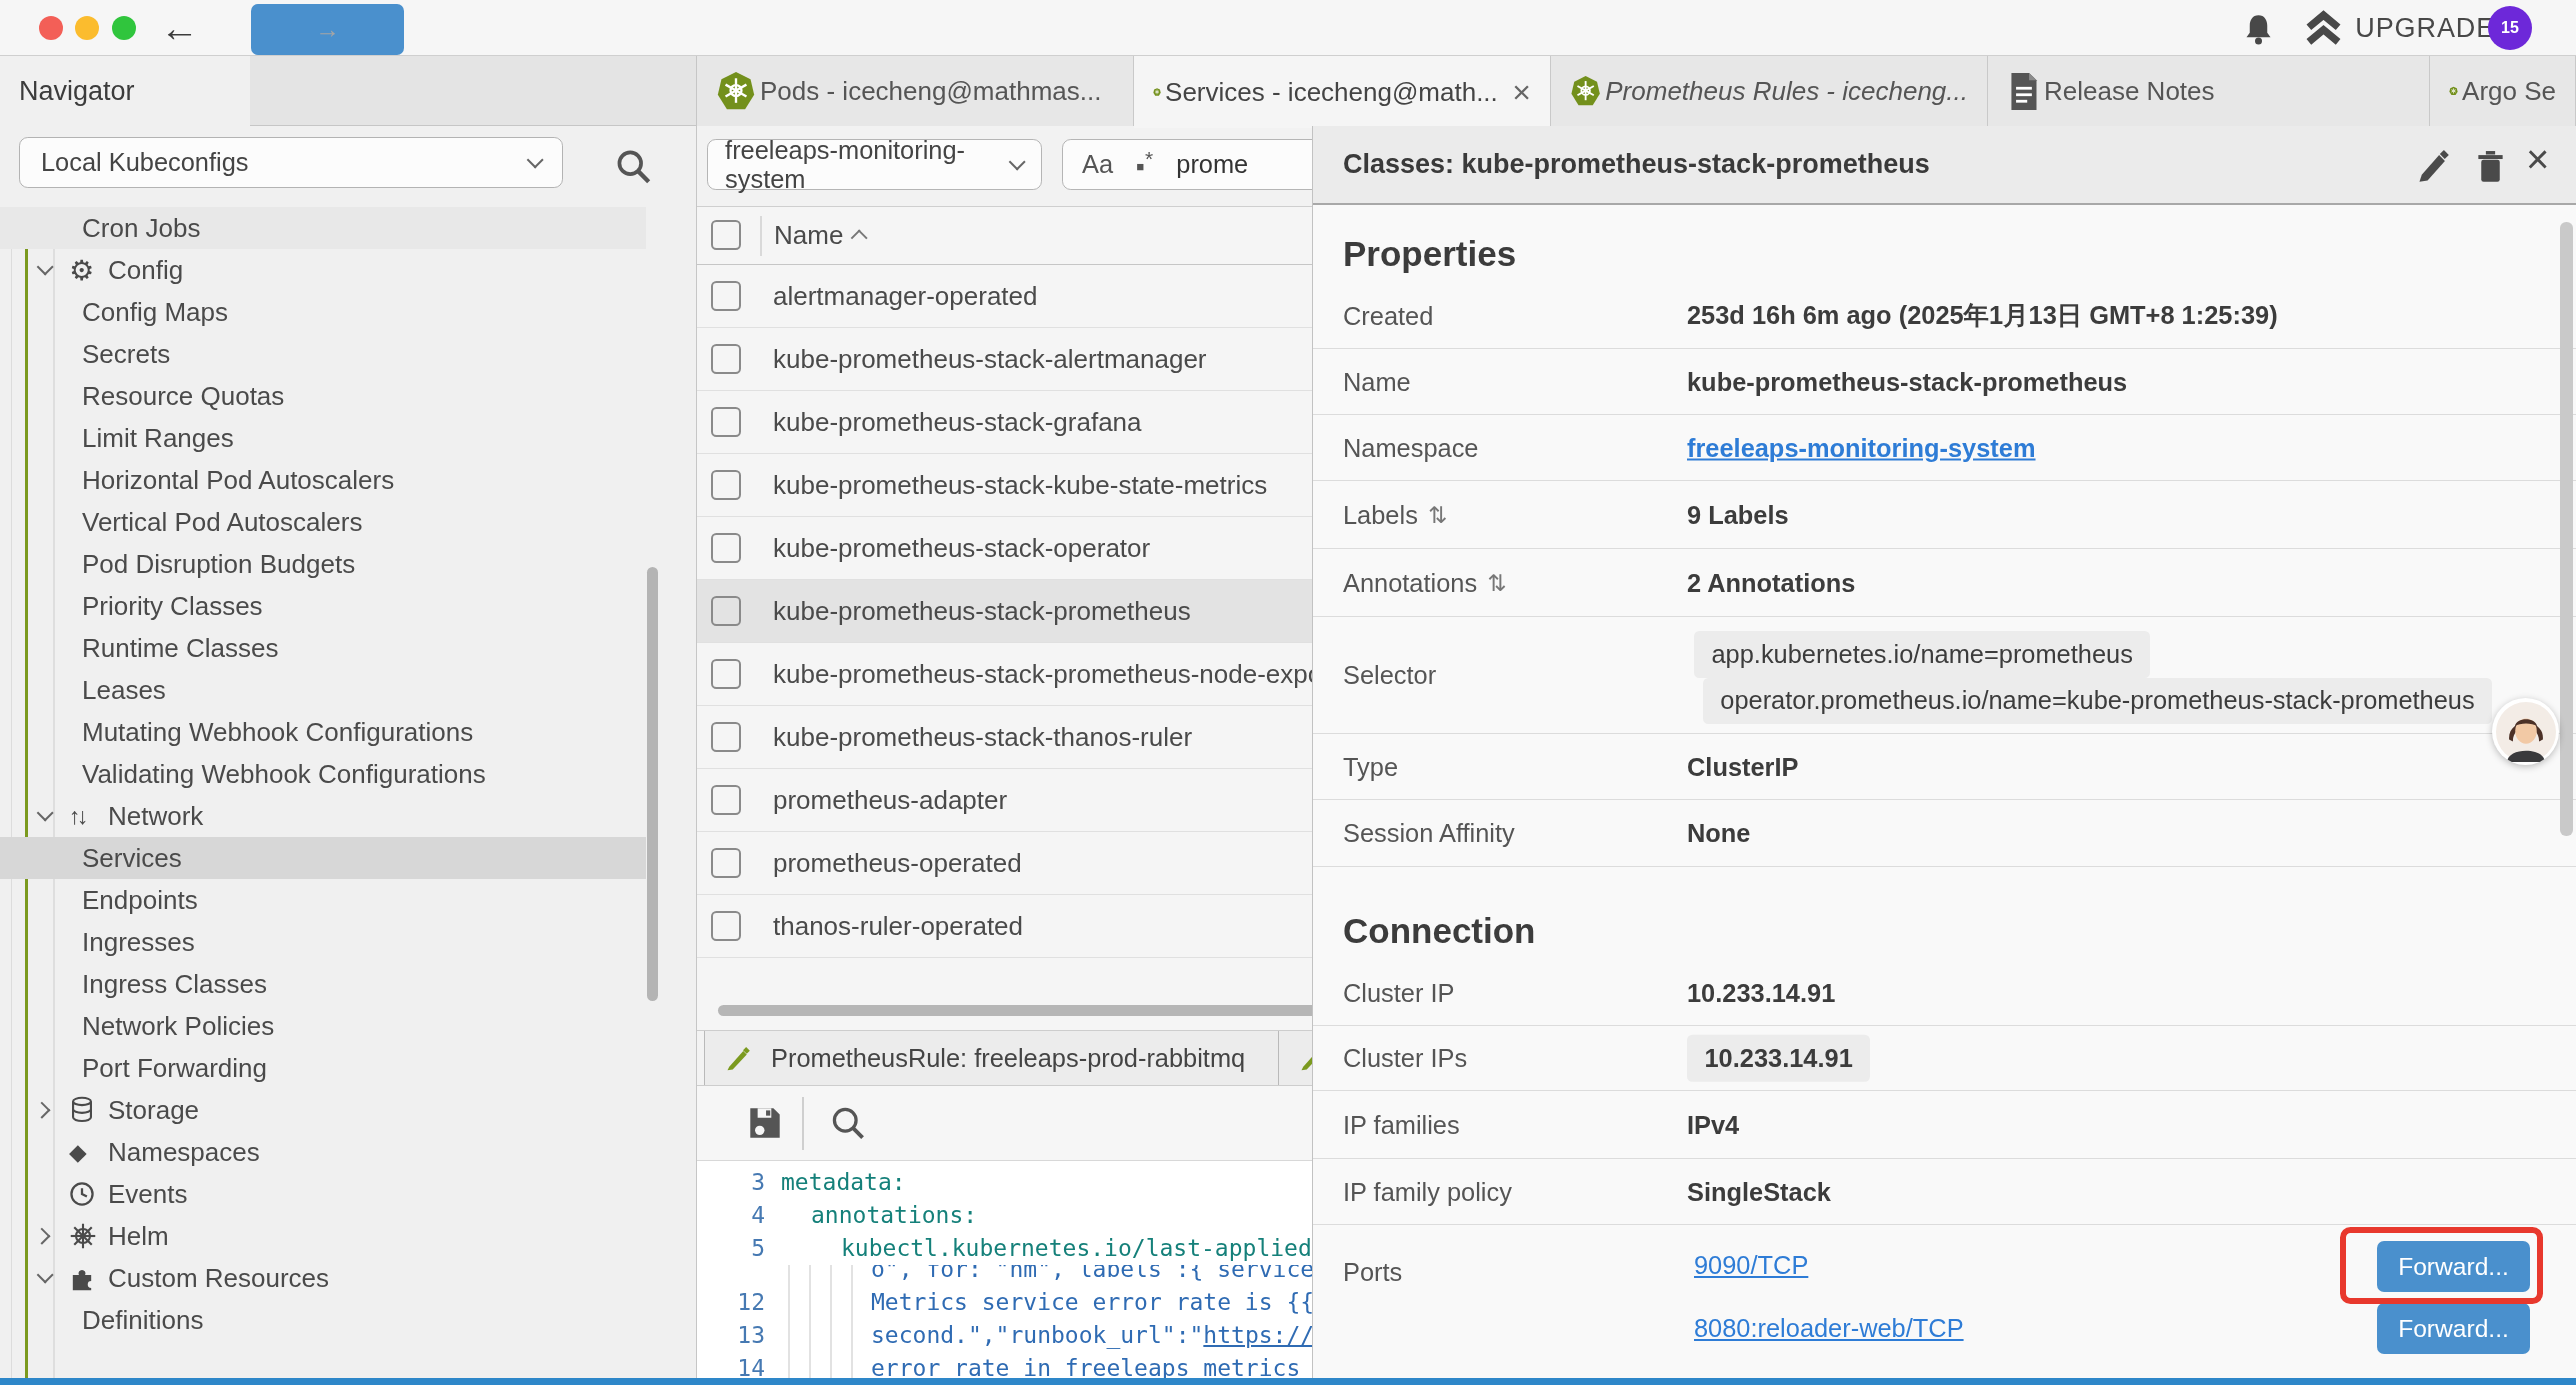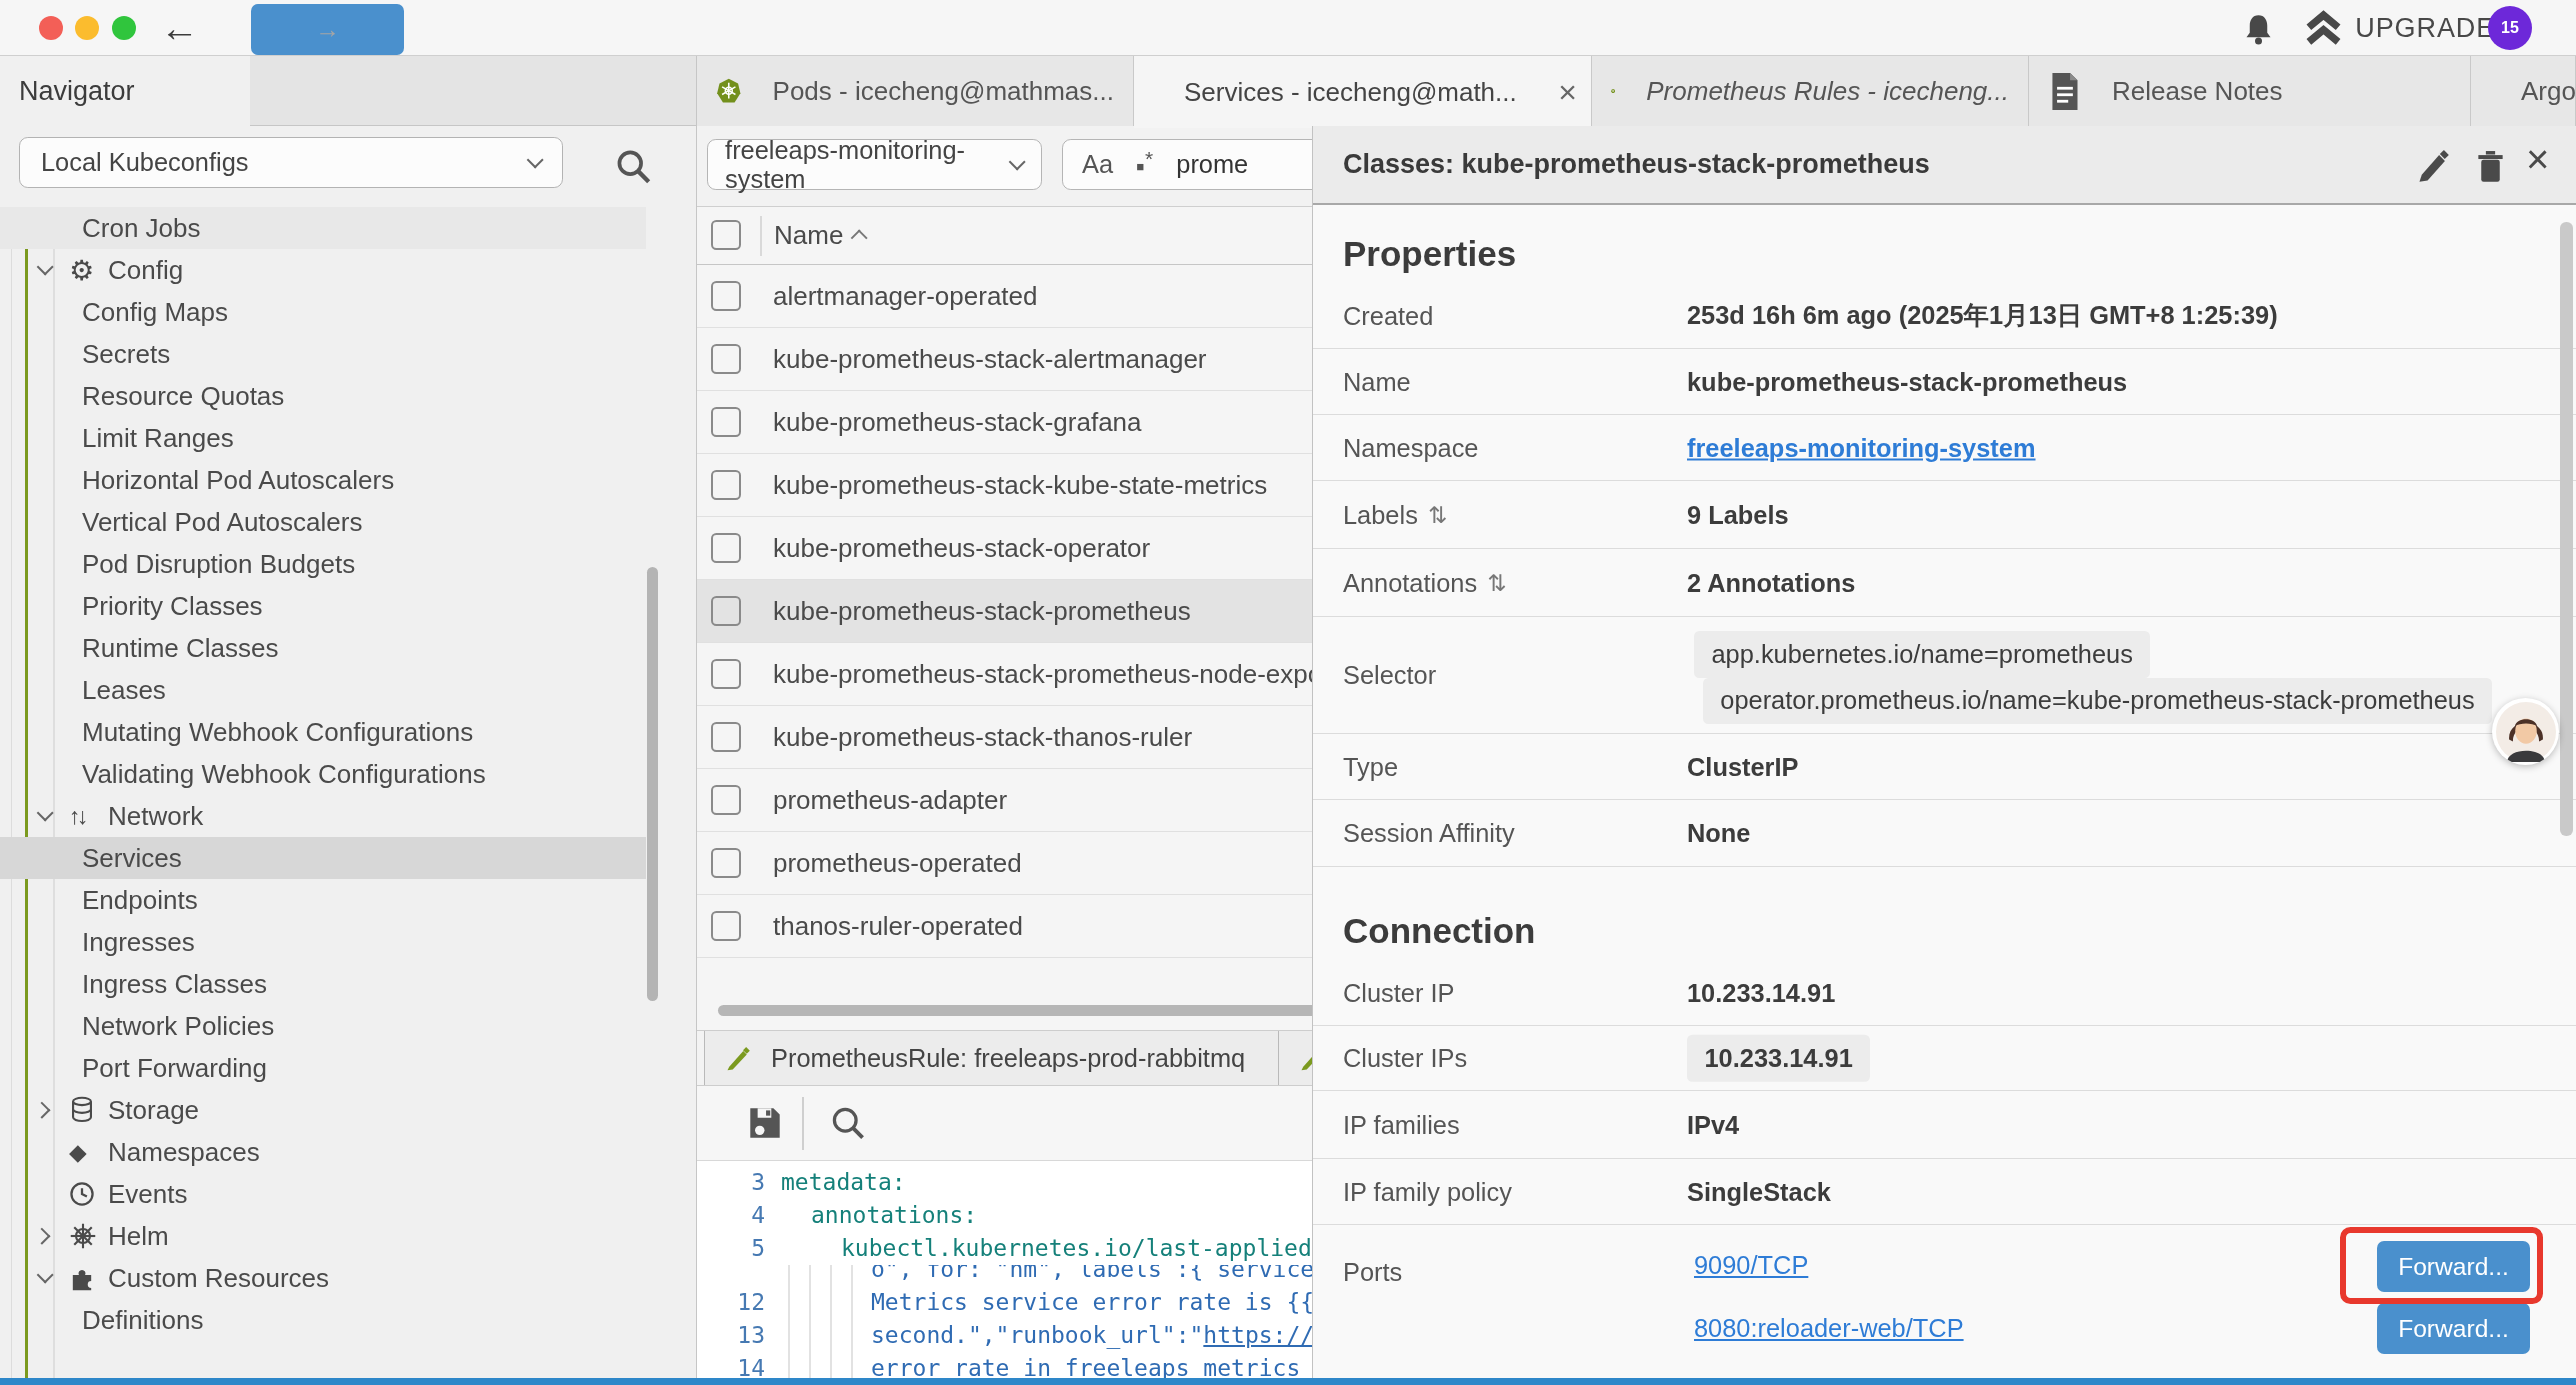--- a/index.html
+++ b/index.html
@@ -17,21 +17,21 @@
   .navarrow.fwd { left:251px; color:#a5a5a5; }
   .bell { position:absolute; left:2241px; top:10.5px; }
   .upgrade { position:absolute; left:2304px; top:8.8px; display:flex; align-items:center; gap:12.3px; color:#484848; }
   .upgrade-label { font-size:27px; letter-spacing:0.9px; }
   .badge { position:absolute; left:2488px; top:6.1px; width:44px; height:44px; border-radius:50%; background:#6d28d9; color:#fff; font-size:16px; font-weight:bold; display:flex; align-items:center; justify-content:center; }
 
   
   .navstrip { position:absolute; left:0; top:56px; width:697px; height:70px; background:#e4e4e4; border-bottom:1.8px solid #c6c6c6; border-right:1.8px solid #c6c6c6; z-index:3; }
   .navtab { position:absolute; left:0; top:0; width:250px; height:70px; background:#f0f0f0; display:flex; align-items:center; padding-left:19px; font-size:27px; color:#3c3c3c; }
   .tabstrip { position:absolute; left:697px; top:56px; width:1879px; height:70px; background:#e1e1e1; border-bottom:1.8px solid #c6c6c6; display:flex; z-index:3; }
-  .tab { height:70px; display:flex; align-items:center; gap:31px; padding:0 19px; border-right:1.8px solid #c9c9c9; background:#e7e7e7; color:#555; font-size:26px; overflow:hidden; white-space:nowrap; }
+  .tab { height:70px; display:flex; align-items:center; gap:4px; padding:0 19px; border-right:1.8px solid #c9c9c9; background:#e7e7e7; color:#555; font-size:26px; overflow:hidden; white-space:nowrap; }
   .tab.active { background:#f5f5f5; height:72px; color:#444; }
   .tab.italic .tab-label { font-style:italic; }
   .tab .close { margin-left:auto; font-size:32px; color:#666; padding-left:10.5px; }
 
   
   .sidebar { position:absolute; left:0; top:126px; width:697px; height:1259px; background:#f0f0f0; border-right:1.8px solid #c6c6c6; overflow:hidden; z-index:2; }
   .kubebar { position:absolute; left:0; top:0; width:100%; height:81px; }
   .kubeselect { position:absolute; left:19px; top:11.4px; width:544px; height:51px; background:#fcfcfc; border:1.8px solid #b3b3b3; border-radius:8.8px; display:flex; align-items:center; padding:0 21px; font-size:25.4px; color:#444; }
   .kubeselect .chev { margin-left:auto; }
   .sidebar-search { position:absolute; left:614px; top:21px; }
@@ -161,21 +161,21 @@
             <line x1="22" y1="21.5" x2="22" y2="8"></line>
             <line x1="22" y1="21.5" x2="33.5" y2="15"></line>
             <line x1="22" y1="21.5" x2="33.5" y2="28"></line>
             <line x1="22" y1="21.5" x2="22" y2="35"></line>
             <line x1="22" y1="21.5" x2="10.5" y2="28"></line>
             <line x1="22" y1="21.5" x2="10.5" y2="15"></line>
           </g>
         </svg>
         <span class="tab-label">Pods - icecheng@mathmas...</span>
       </div>
-      <div class="tab active" style="width: 458px;">
+      <div class="tab active" style="width: 417px;">
         <svg width="40" height="40" viewBox="0 0 44 44">
           <polygon points="22,1 38,9 42,26 32,42 12,42 2,26 6,9" fill="#73901c"></polygon>
           <circle cx="22" cy="21.5" r="6" fill="none" stroke="#fff" stroke-width="2.6"></circle>
           <g stroke="#fff" stroke-width="2.6">
             <line x1="22" y1="21.5" x2="22" y2="8"></line>
             <line x1="22" y1="21.5" x2="33.5" y2="15"></line>
             <line x1="22" y1="21.5" x2="33.5" y2="28"></line>
             <line x1="22" y1="21.5" x2="22" y2="35"></line>
             <line x1="22" y1="21.5" x2="10.5" y2="28"></line>
             <line x1="22" y1="21.5" x2="10.5" y2="15"></line>

